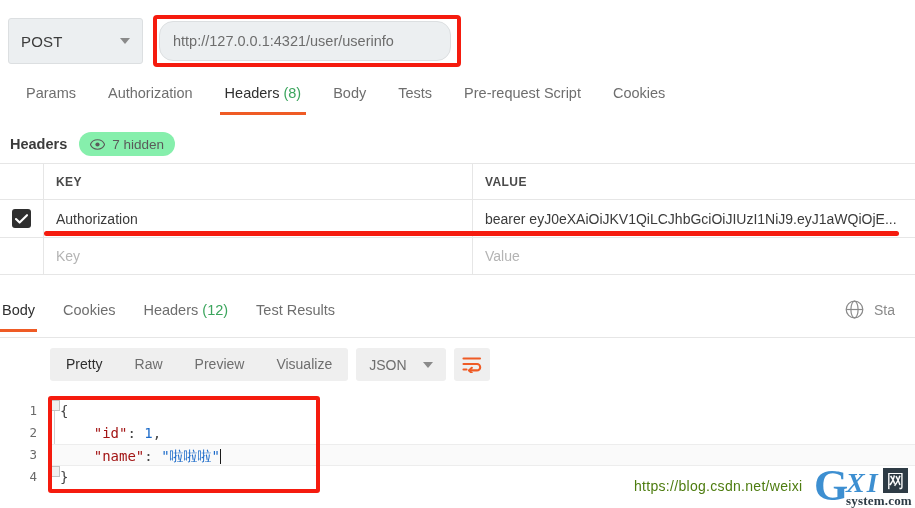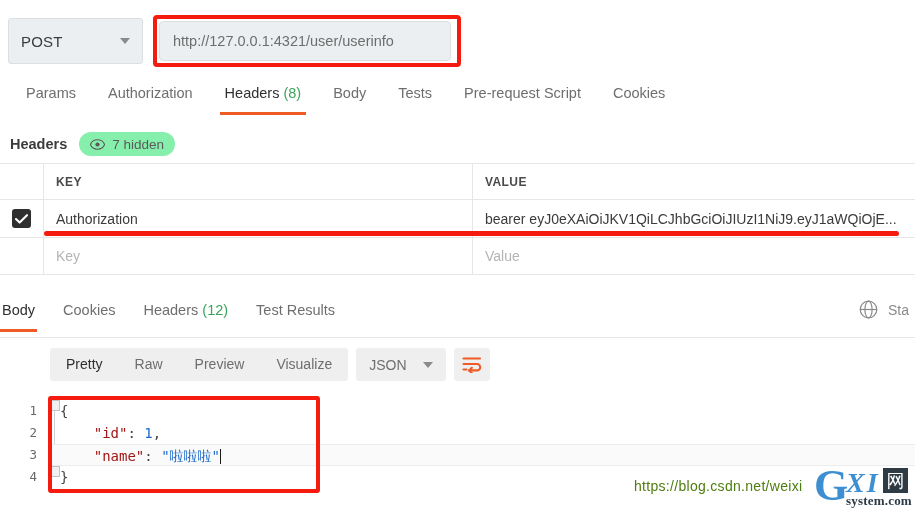--- a/index.html
+++ b/index.html
@@ -46,21 +46,21 @@
     position: relative;
     margin-left: 10px;
     flex: 1;
     height: 46px;
   }
   .url-field {
     position: absolute; left: 6px; top: 3px;
     width: 292px; height: 40px;
     background: #eceff1;
     border: 1px solid #dcdfe1;
-    border-radius: 4px;
+    border-radius: 14px;
     display: flex; align-items: center;
     padding: 0 13px;
     font-size: 14.5px; color: #6d6d6d;
     white-space: nowrap; overflow: hidden;
   }
   .anno-url {
     position: absolute;
     left: 0px; top: -3px;
     width: 308px; height: 52px;
     border: 4px solid #f51b0e;
@@ -189,21 +189,21 @@
     content: "";
     position: absolute;
     left: 0px; right: 12px; bottom: 0;
     height: 3px;
     background: #ef5b25;
   }
   .rtab .count { color: #3ba55d; }
   .resp-right {
     position: absolute; right: 0; top: 2px;
     display: flex; align-items: center; gap: 10px;
-    padding-right: 6px;
+    padding-right: 20px;
   }
   .status-txt { font-size: 14px; color: #8a8a8a; }
 
   
   .viewbar {
     position: absolute; left: 6px; top: 348px;
     display: flex; align-items: center; gap: 8px;
   }
   .seg {
     height: 33px;

